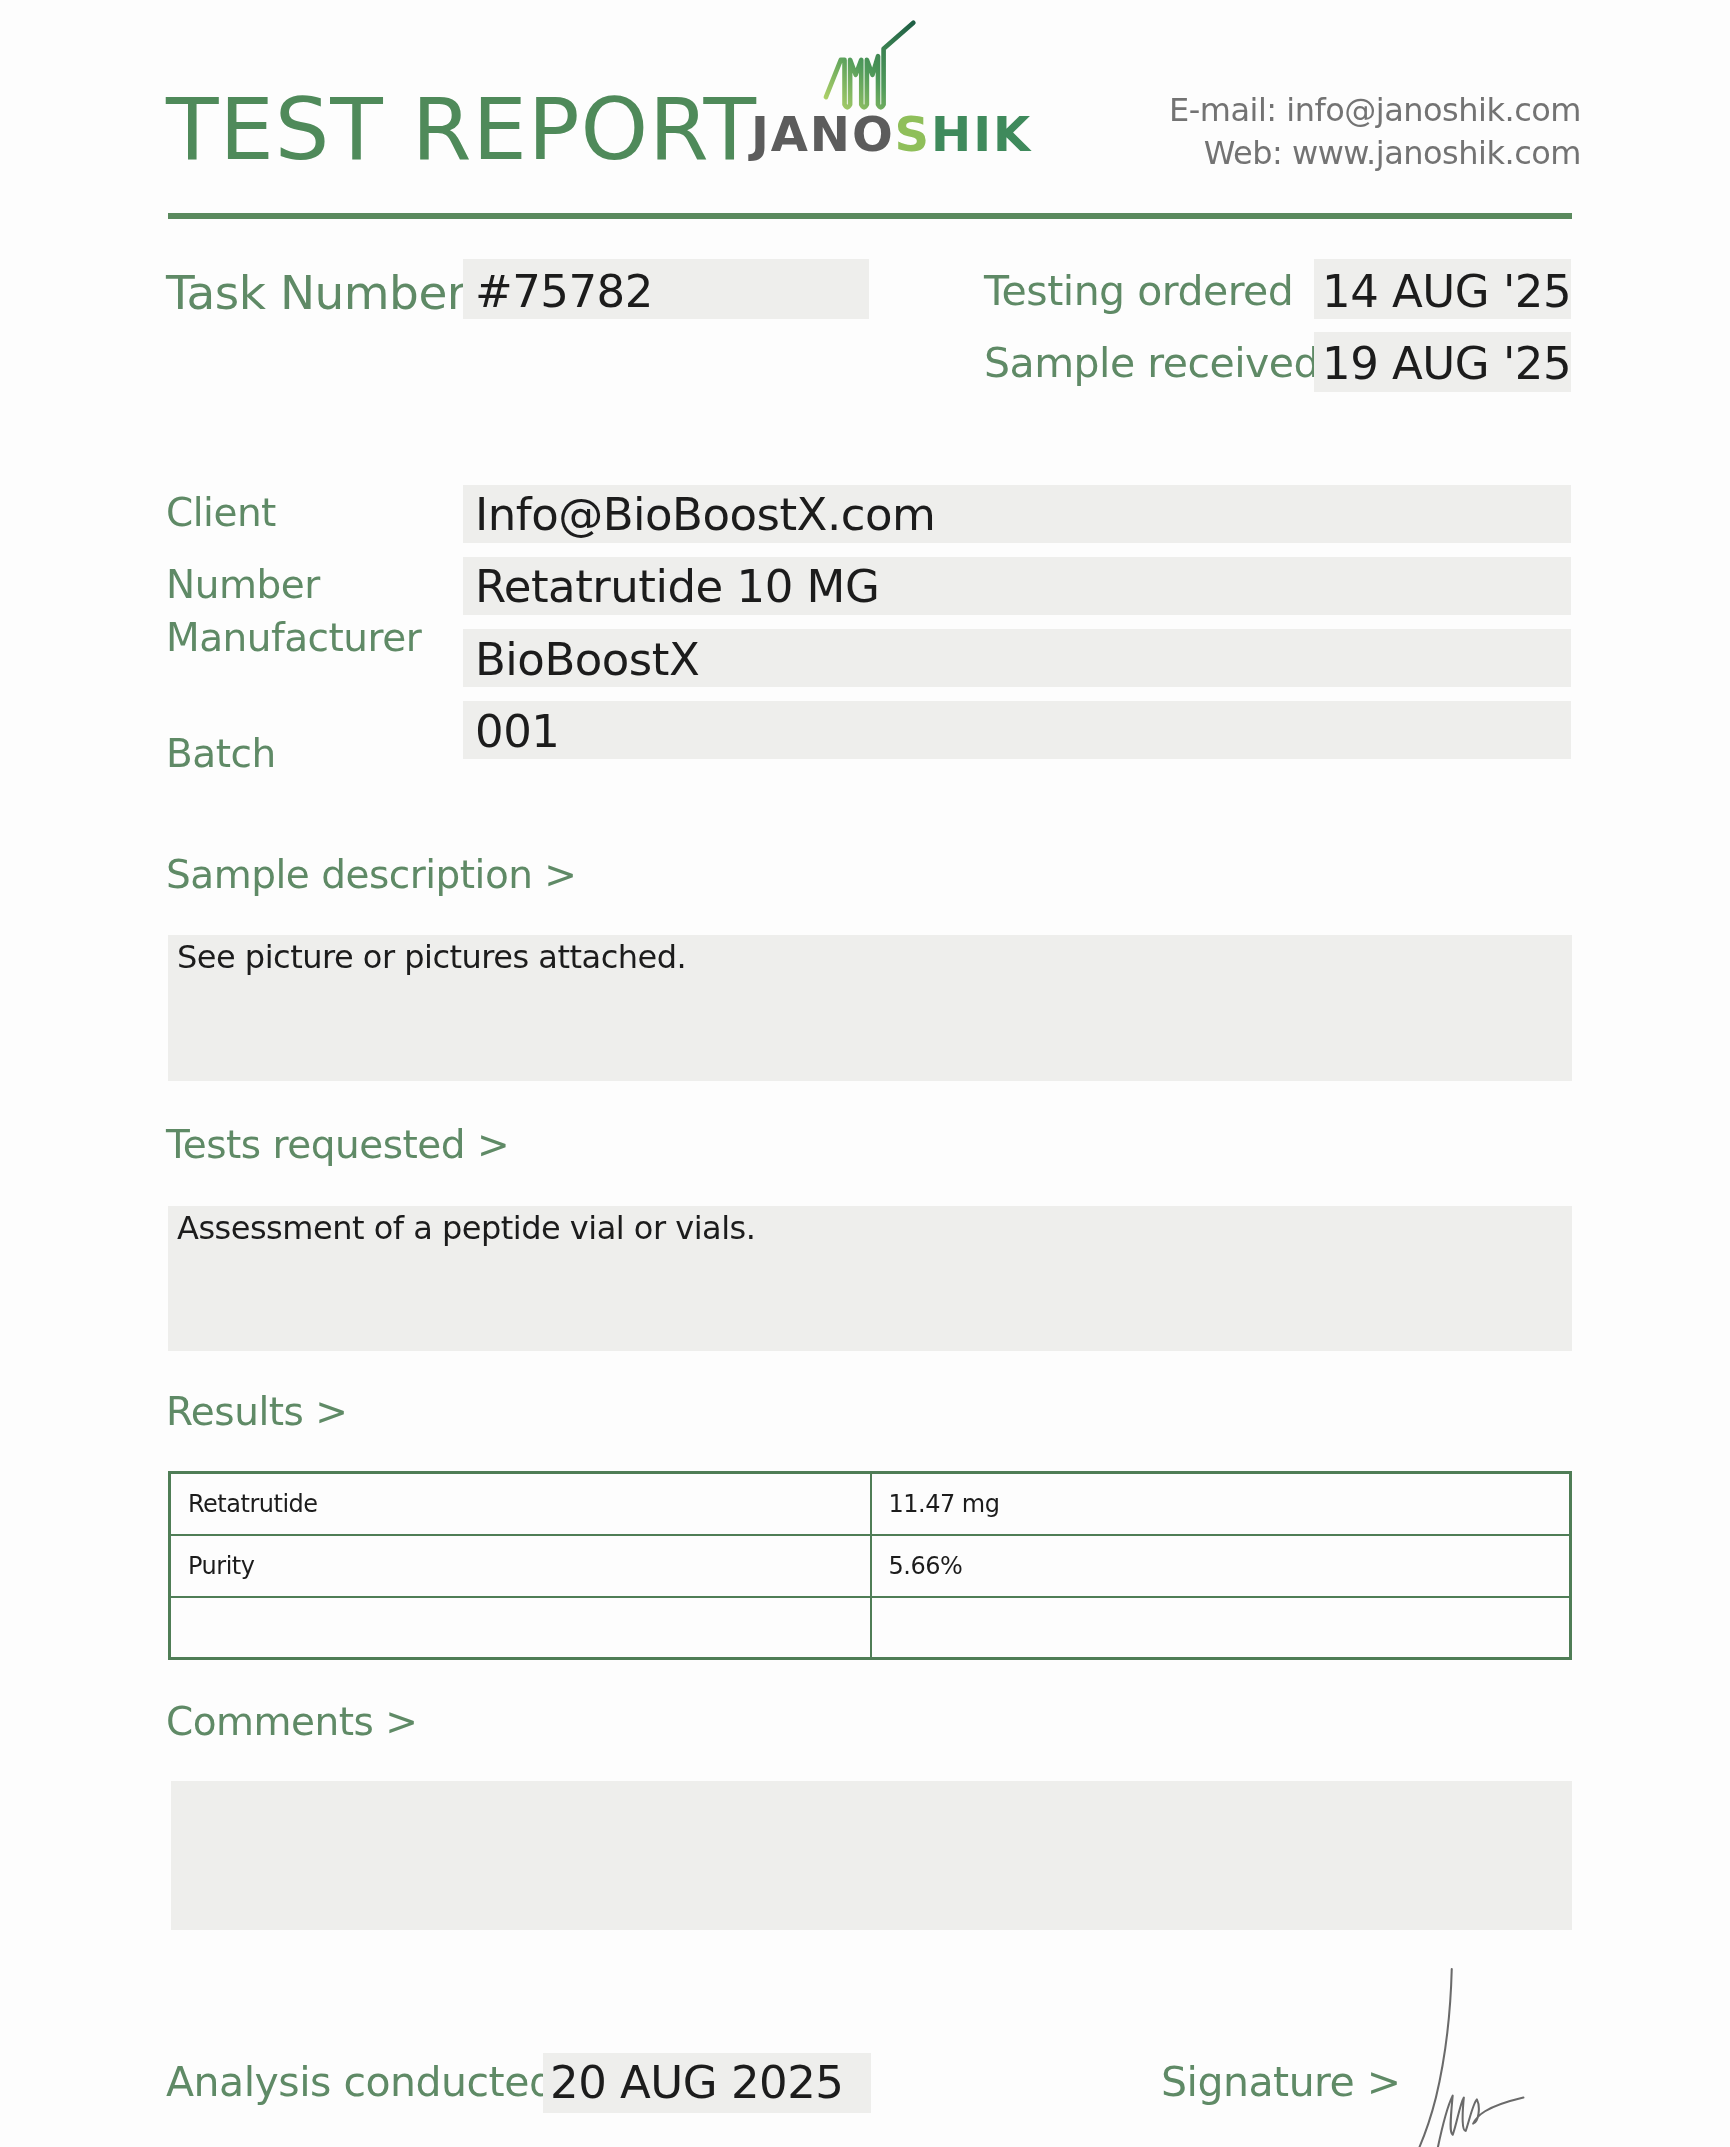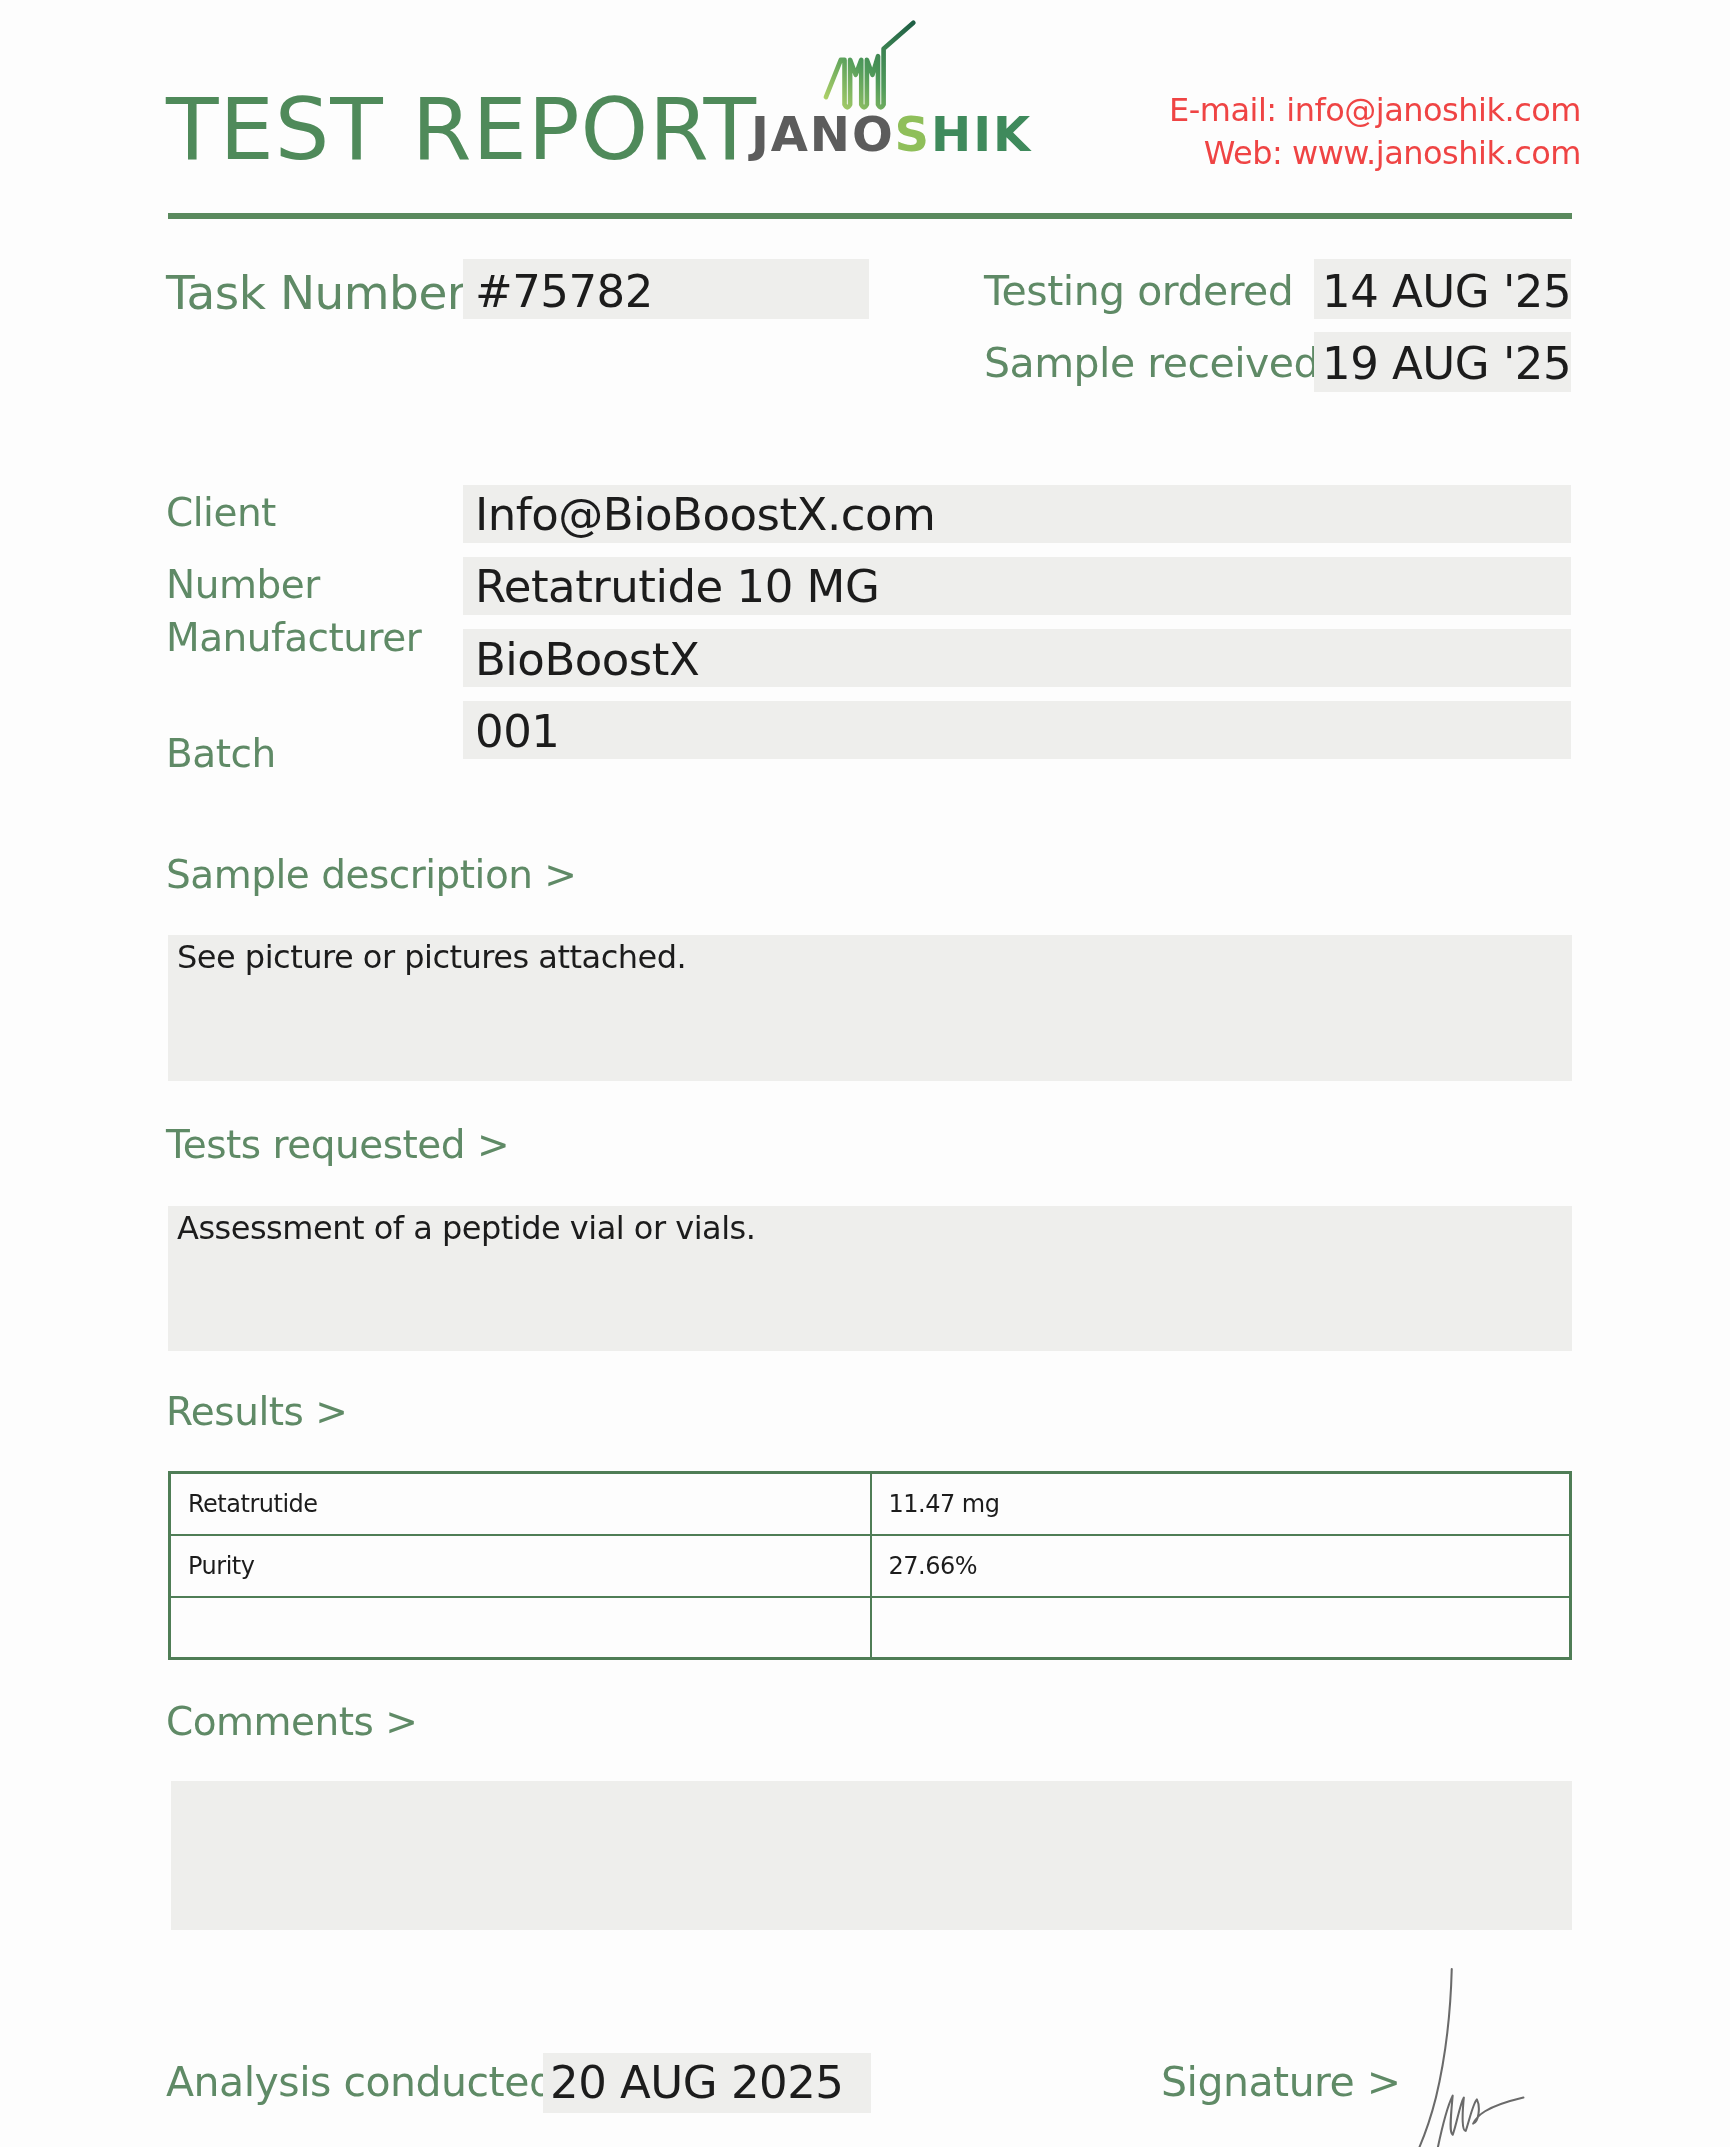--- a/index.html
+++ b/index.html
@@ -10,21 +10,21 @@
     .field { background: #eeeeec; position: absolute; }
     .field-text { position: absolute; font-family: "DejaVu Sans", sans-serif; color: #1c1c1c; white-space: nowrap; letter-spacing: -0.5px; }
 
     
     #title { left: 166px; top: 86px; font-size: 86px; color: #4f8a5a; letter-spacing: 0.9px; line-height: 1; font-weight: normal; }
     #logo-mark { left: 820px; top: 18.6px; width: 103px; height: 93px; }
     #logo-text { left: 751px; top: 110px; font-size: 48px; line-height: 1; letter-spacing: 1.9px; font-weight: bold; }
     #logo-text .l1 { color: #5c5c5c; }
     #logo-text .l2 { color: #8fbf5a; }
     #logo-text .l3 { color: #3f8a5c; }
-    #contact { right: 149px; top: 89px; text-align: right; font-size: 32px; line-height: 43px; color: #ef4444; letter-spacing: -0.5px; }
+    #contact { right: 149px; top: 89px; text-align: right; font-size: 32px; line-height: 43px; color: #737373; letter-spacing: -0.5px; }
     #rule { left: 168px; top: 213px; width: 1404px; height: 5.6px; background: #5a8a5e; }
 
     
     #task-label { left: 166px; top: 265px; font-size: 47px; }
     #task-box { left: 463px; top: 259px; width: 406px; height: 60px; }
     #task-val { left: 475px; top: 265px; font-size: 45px; }
 
     #ordered-label { left: 984px; top: 267px; font-size: 41px; }
     #ordered-box { left: 1314px; top: 259px; width: 257px; height: 60px; }
     #ordered-val { left: 1322px; top: 265px; font-size: 45px; }
@@ -119,21 +119,21 @@
 
 <div class="abs green-label section-label" style="top:1389px;">Results &gt;</div>
 <table id="results-table">
   <tbody>
       <tr>
     <td class="c1">Retatrutide</td>
     <td>11.47 mg</td>
   </tr>
   <tr>
     <td class="c1">Purity</td>
-    <td>27.66%</td>
+    <td>5.66%</td>
   </tr>
   <tr>
     <td class="c1"></td>
     <td></td>
   </tr>
 </tbody>
   </table>
 
 <div class="abs green-label section-label" style="top:1699px;">Comments &gt;</div>
 <div class="field section-box" style="top:1781px; height:149px; left:171px; width:1401px;"></div>

